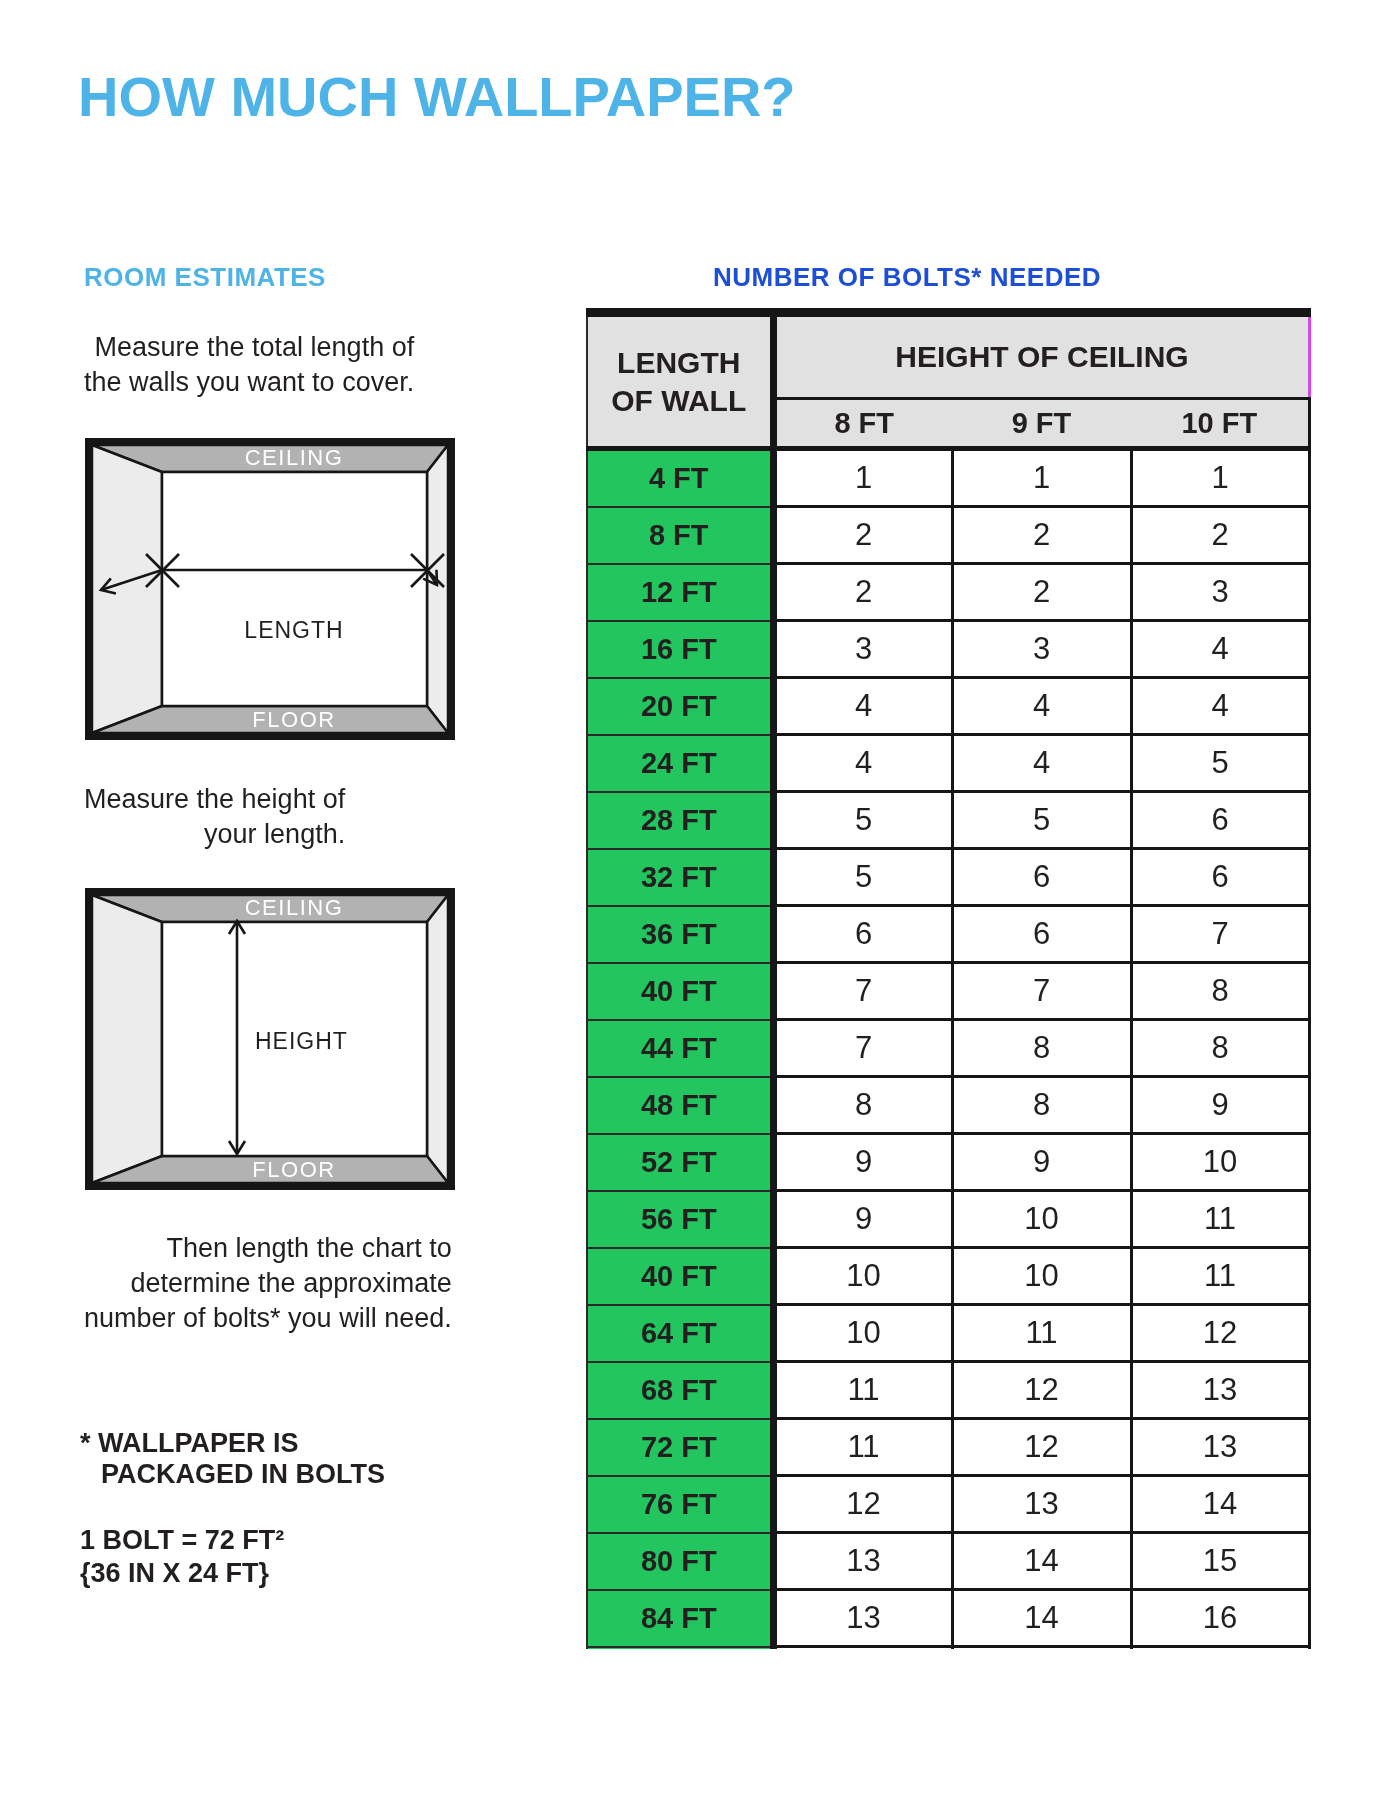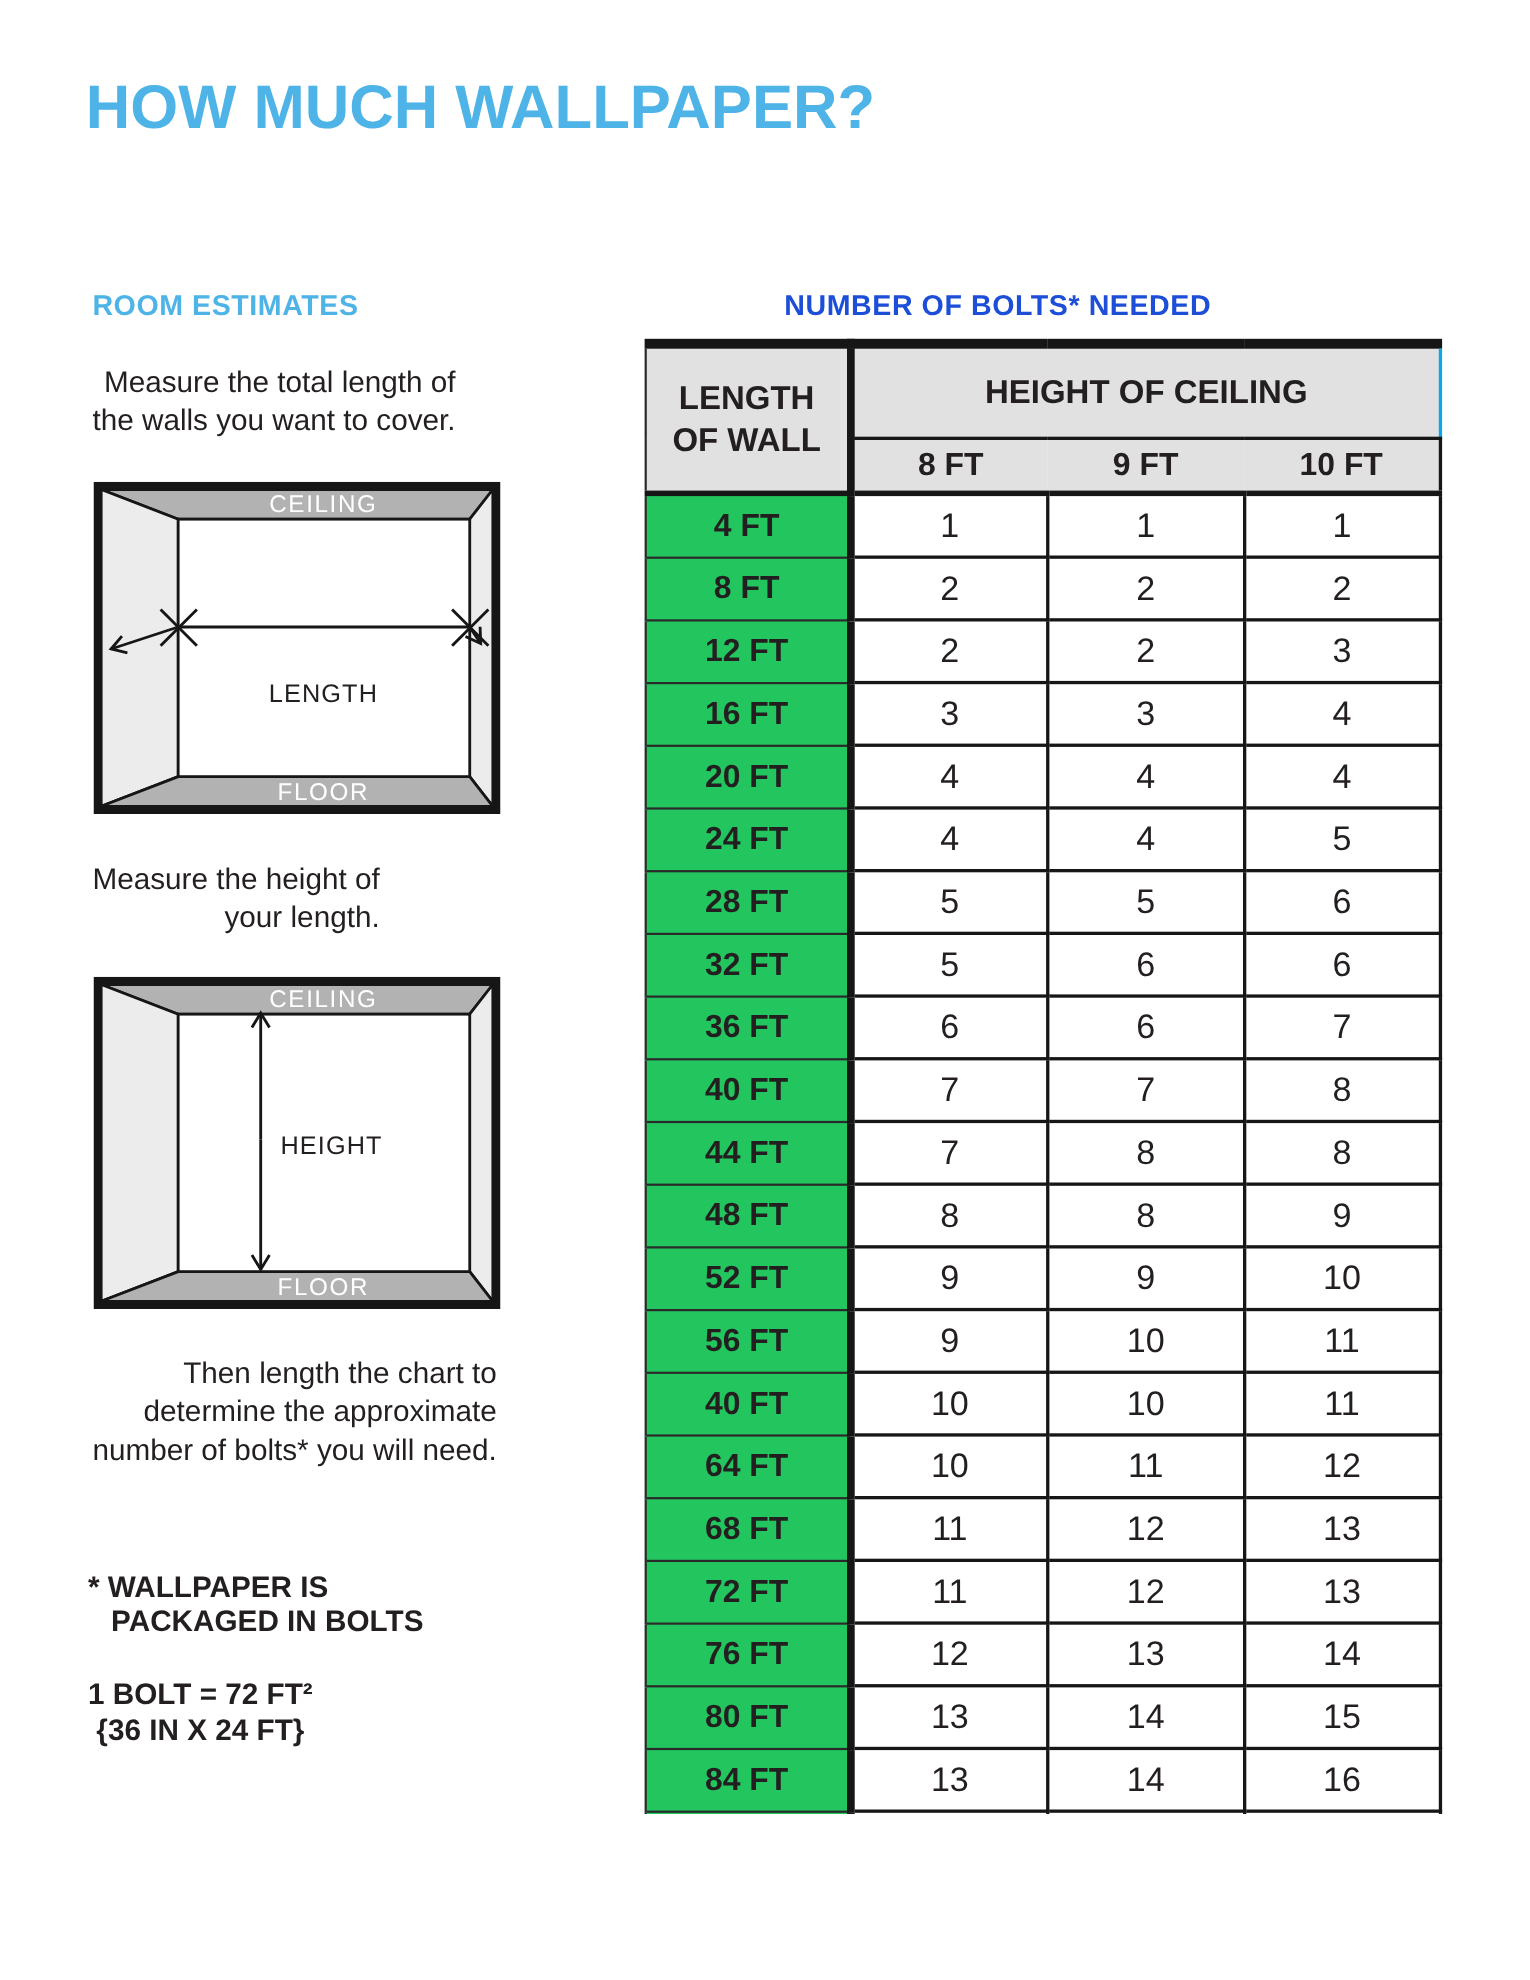--- a/index.html
+++ b/index.html
@@ -18,36 +18,36 @@
   .p1{top:330px;}
   .p2{top:782px;}
   .p3{top:1231px;}
   .diagram{position:absolute;left:85px;width:370px;height:302px;}
   .d1{top:438px;}
   .d2{top:888px;}
   .footnote{position:absolute;left:80px;top:1428px;margin:0;font-size:27px;font-weight:bold;line-height:31px;}
   .footnote .indent{padding-left:21px;}
   .footnote span{display:block;}
   .bolt-info{position:absolute;left:80px;top:1524px;margin:0;font-size:27px;font-weight:bold;line-height:33px;}
-  .bolt-info span{display:block;text-align:center;}
+  .bolt-info span{display:block;}
 
   .table-wrap{position:absolute;left:586px;top:262px;width:722px;}
   .table-heading{margin:0 0 0 127px;white-space:nowrap;}
   table.bolts{
     border-collapse:collapse;table-layout:fixed;width:722px;margin-top:15px;
     border-top:9px solid #161616;border-bottom:7px solid #161616;
   }
   th,td{padding:0;text-align:center;vertical-align:middle;}
   .len-head{
     background:#e1e1e1;border-left:2px solid #2a2a2a;border-right:7px solid #161616;
     border-bottom:5px solid #161616;font-size:30px;font-weight:bold;line-height:38px;
   }
   .len-head span{display:block;}
   .group-head{
-    background:#e1e1e1;height:80px;border-right:3px solid #0ea5e9;border-bottom:3px solid #161616;
+    background:#e1e1e1;height:80px;border-right:3px solid #d946ef;border-bottom:3px solid #161616;
     font-size:30px;font-weight:bold;
   }
   .sub-head{
     background:#e1e1e1;height:46px;border-bottom:5px solid #161616;
     font-size:29px;font-weight:bold;
   }
   .sub-head:last-child{border-right:3px solid #161616;}
   .len-cell{
     background:#22c55e;height:54px;font-size:29px;font-weight:bold;
     border-left:2px solid #2a2a2a;border-right:7px solid #161616;border-top:2px solid #2a2a2a;

